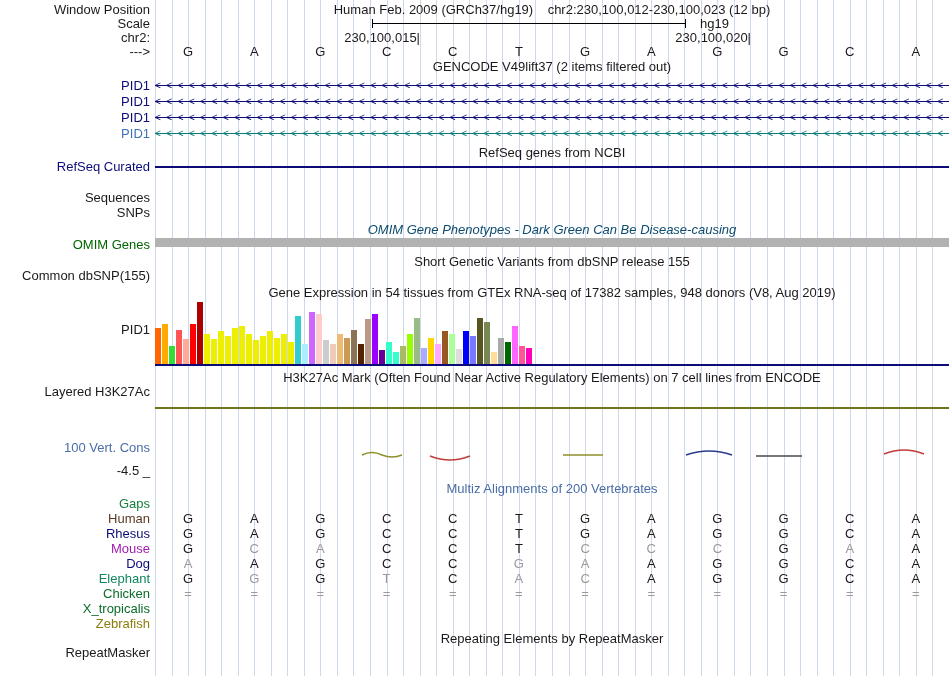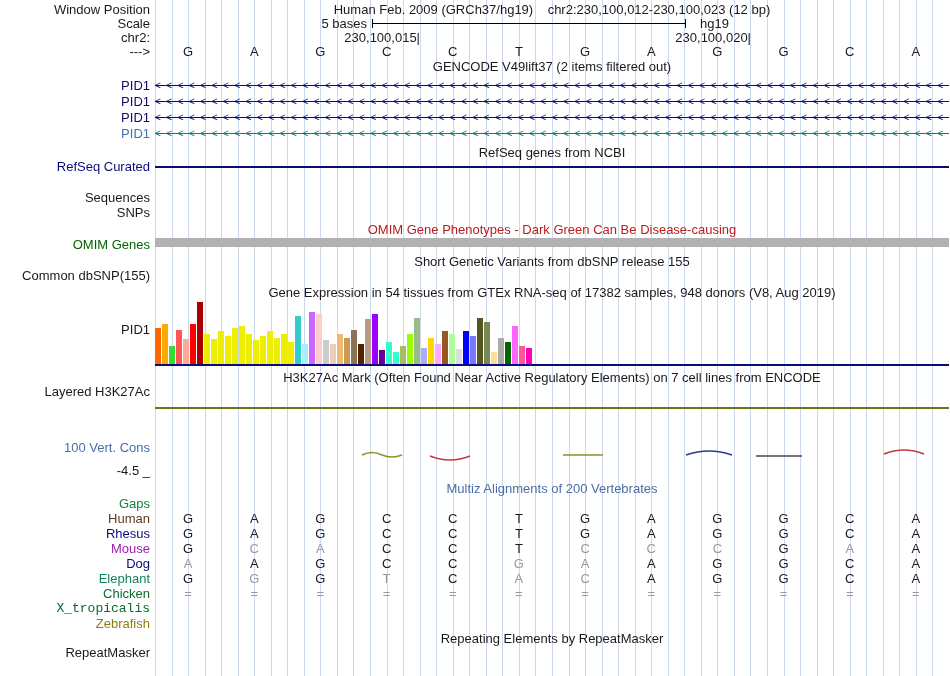--- a/index.html
+++ b/index.html
@@ -20,21 +20,20 @@
 <div id="browser">
   <div id="gridlines"></div>
 
   <div class="row" style="top:2px">
     <span class="lbl">Window Position</span>
     <span class="ctitle">Human Feb. 2009 (GRCh37/hg19)    chr2:230,100,012-230,100,023 (12 bp)</span>
   </div>
 
   <div class="row" style="top:16px">
     <span class="lbl">Scale</span>
-    <span style="position:absolute;left:155px;width:212px;text-align:right">5 bases</span>
     <div style="position:absolute;left:372px;top:3px;width:314px;height:9px;border-left:1px solid #000;border-right:1px solid #000">
       <div style="position:absolute;left:0;top:4px;width:100%;height:1px;background:#000"></div>
     </div>
     <span style="position:absolute;left:700px">hg19</span>
   </div>
 
   <div class="row" style="top:30px">
     <span class="lbl">chr2:</span>
     <span style="position:absolute;left:155px;width:265px;text-align:right">230,100,015|</span>
     <span style="position:absolute;left:155px;width:596px;text-align:right">230,100,020|</span>
@@ -91,21 +90,21 @@
   </div>
 
   <div class="row" style="top:190px">
     <span class="lbl">Sequences</span>
   </div>
   <div class="row" style="top:205px">
     <span class="lbl">SNPs</span>
   </div>
 
   <div class="row" style="top:222px">
-    <span class="ctitle" style="color: #b91c1c;">OMIM Gene Phenotypes - Dark Green Can Be Disease-causing</span>
+    <span class="ctitle" style="color: #0c4a6e; font-style: italic;">OMIM Gene Phenotypes - Dark Green Can Be Disease-causing</span>
   </div>
   <div class="row" style="top:237px">
     <span class="lbl" style="color: rgb(0, 100, 0);">OMIM Genes</span>
     <div class="hline" style="top: 1px; height: 9px; background: rgb(178, 178, 178);"></div>
   </div>
 
   <div class="row" style="top:254px">
     <span class="ctitle">Short Genetic Variants from dbSNP release 155</span>
   </div>
   <div class="row" style="top:268px">
@@ -301,21 +300,21 @@
         <span class="cell" style="left: 353.5px; width: 66.1667px; color: rgb(154, 154, 154);">=</span>
         <span class="cell" style="left: 419.667px; width: 66.1667px; color: rgb(154, 154, 154);">=</span>
         <span class="cell" style="left: 485.833px; width: 66.1667px; color: rgb(154, 154, 154);">=</span>
         <span class="cell" style="left: 552px; width: 66.1667px; color: rgb(154, 154, 154);">=</span>
         <span class="cell" style="left: 618.167px; width: 66.1667px; color: rgb(154, 154, 154);">=</span>
         <span class="cell" style="left: 684.333px; width: 66.1667px; color: rgb(154, 154, 154);">=</span>
         <span class="cell" style="left: 750.5px; width: 66.1667px; color: rgb(154, 154, 154);">=</span>
         <span class="cell" style="left: 816.667px; width: 66.1667px; color: rgb(154, 154, 154);">=</span>
         <span class="cell" style="left: 882.833px; width: 66.1667px; color: rgb(154, 154, 154);">=</span>
       </div>
-      <div class="row" style="top: 601px; font-family: Liberation Mono, monospace;">
+      <div class="row" style="top: 601px;">
         <span class="lbl" style="color: rgb(11, 107, 42);">X_tropicalis</span>
       </div>
       <div class="row" style="top: 616px;">
         <span class="lbl" style="color: rgb(138, 125, 11);">Zebrafish</span>
       </div>
     </div>
 
   <div class="row" style="top:631px">
     <span class="ctitle">Repeating Elements by RepeatMasker</span>
   </div>

